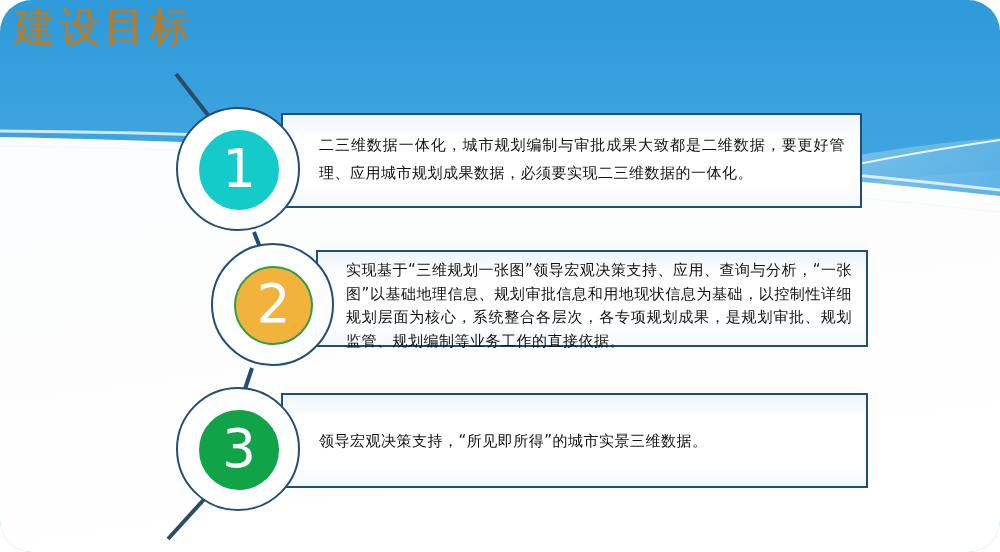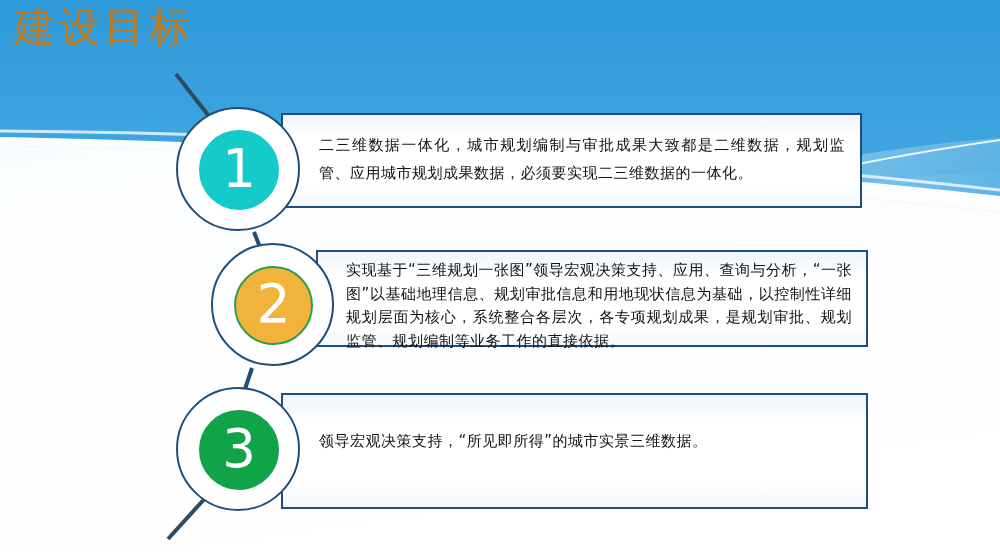--- a/index.html
+++ b/index.html
@@ -9,20 +9,21 @@
   }
   body {
     font-family: "Liberation Sans", sans-serif;
   }
   .slide {
     position: relative;
     width: 1000px;
     height: 552px;
     overflow: hidden;
     background: #ffffff;
+    border-radius: 32px;
   }
 
   
   .bg-layer {
     position: absolute;
     left: 0; top: 0;
     width: 1000px;
     height: 552px;
   }
 
@@ -58,21 +59,21 @@
     text-align: justify;
     text-justify: inter-character;
   }
 
   #box1 { left: 281px; top: 113px; width: 581px; height: 95px; }
   #box1 .callout-text { left: 36px; top: 16px; width: 526px; }
 
   #box2 { left: 316px; top: 250px; width: 552px; height: 97px; }
   #box2 .callout-text { left: 28px; top: 7px; width: 506px; line-height: 23.5px; }
 
-  #box3 { left: 281px; top: 393px; width: 587px; height: 116px; text-decoration: underline; }
+  #box3 { left: 281px; top: 393px; width: 587px; height: 95px; text-decoration: underline; }
   #box3 .callout-text { left: 36px; top: 32px; width: 530px; }
 
   
   .node {
     position: absolute;
     border-radius: 50%;
     background: #ffffff;
     border: 2px solid #1F4E79;
     box-sizing: border-box;
   }
@@ -146,21 +147,21 @@
   <div class="title">建设目标</div>
 
   <svg class="bg-layer" viewBox="0 0 1000 552" preserveAspectRatio="none">
     <line x1="176" y1="74" x2="215" y2="124" stroke="#2B4C63" stroke-width="4"></line>
     <line x1="254" y1="232" x2="268" y2="268" stroke="#1F4E79" stroke-width="4"></line>
     <line x1="252" y1="368" x2="240" y2="404" stroke="#1F4E79" stroke-width="4"></line>
     <line x1="208" y1="495" x2="168" y2="539" stroke="#2B4C63" stroke-width="4"></line>
   </svg>
 
   <div class="callout" id="box1">
-    <div class="callout-text">二三维数据一体化，城市规划编制与审批成果大致都是二维数据，规划监管、应用城市规划成果数据，必须要实现二三维数据的一体化。</div>
+    <div class="callout-text">二三维数据一体化，城市规划编制与审批成果大致都是二维数据，要更好管理、应用城市规划成果数据，必须要实现二三维数据的一体化。</div>
   </div>
 
   <div class="callout" id="box2">
     <div class="callout-text">实现基于“三维规划一张图”领导宏观决策支持、应用、查询与分析，“一张图”以基础地理信息、规划审批信息和用地现状信息为基础，以控制性详细规划层面为核心，系统整合各层次，各专项规划成果，是规划审批、规划监管、规划编制等业务工作的直接依据。</div>
   </div>
 
   <div class="callout" id="box3">
     <div class="callout-text">领导宏观决策支持，“所见即所得”的城市实景三维数据。</div>
   </div>
 

